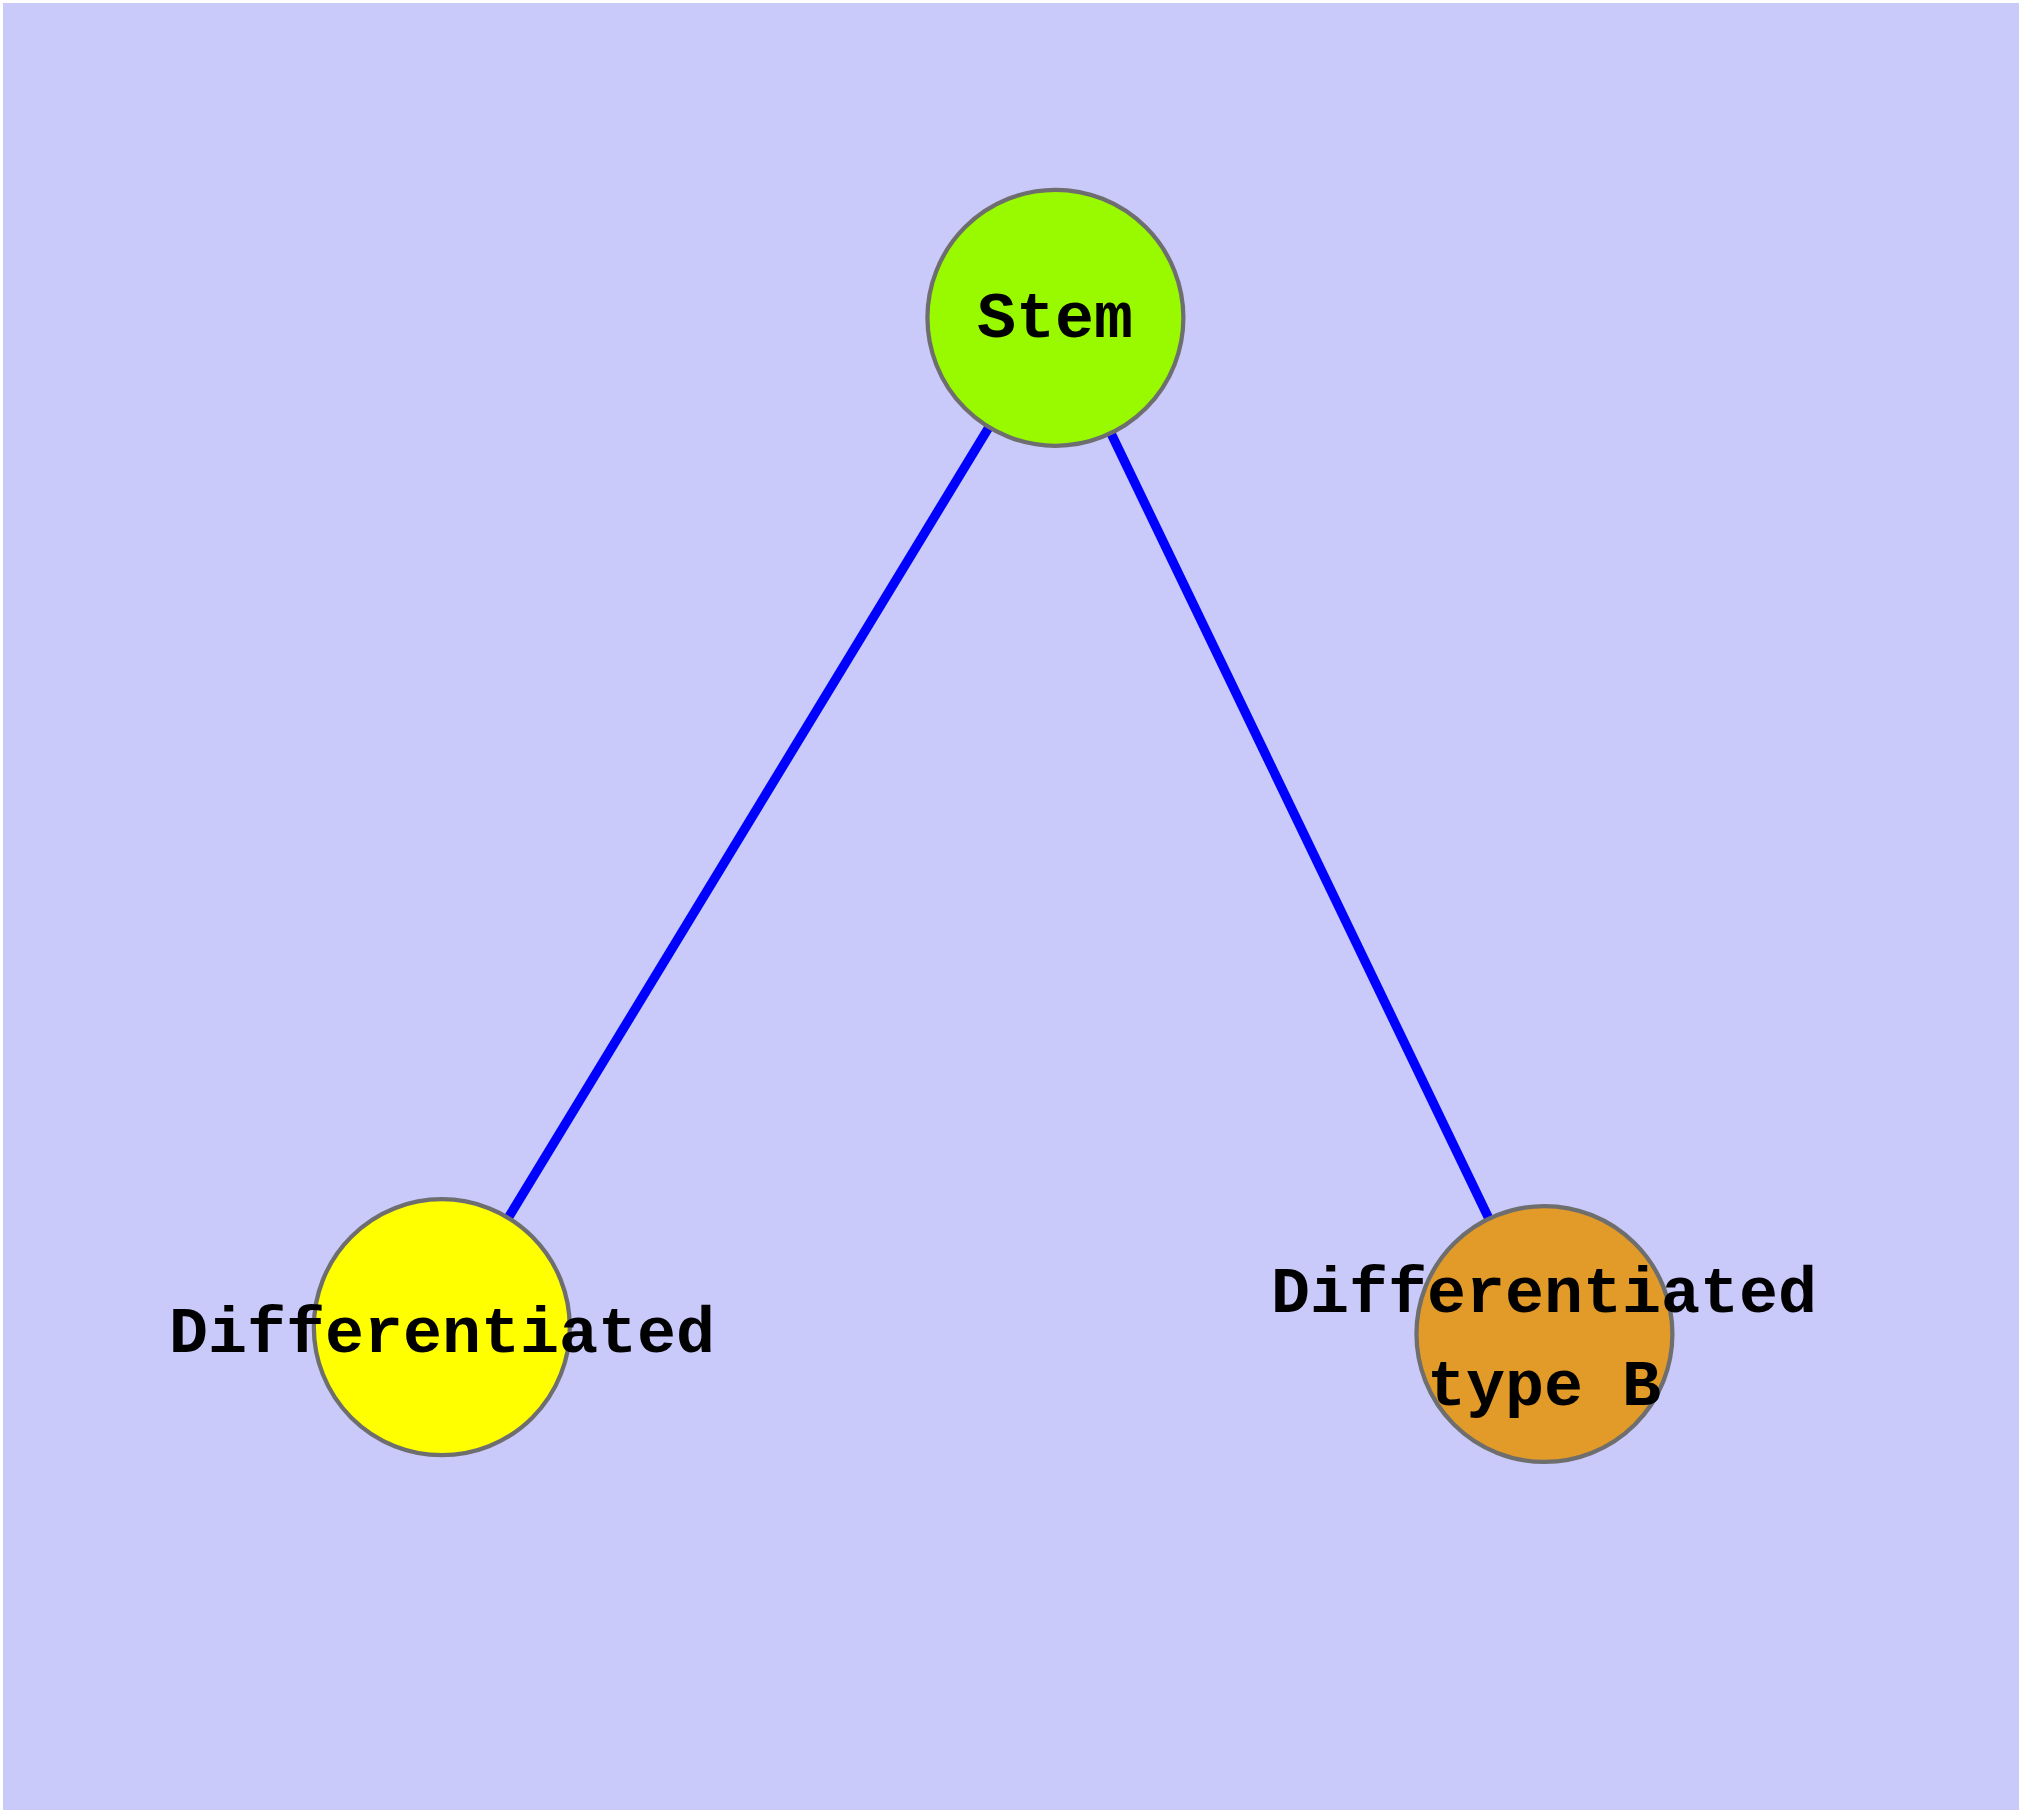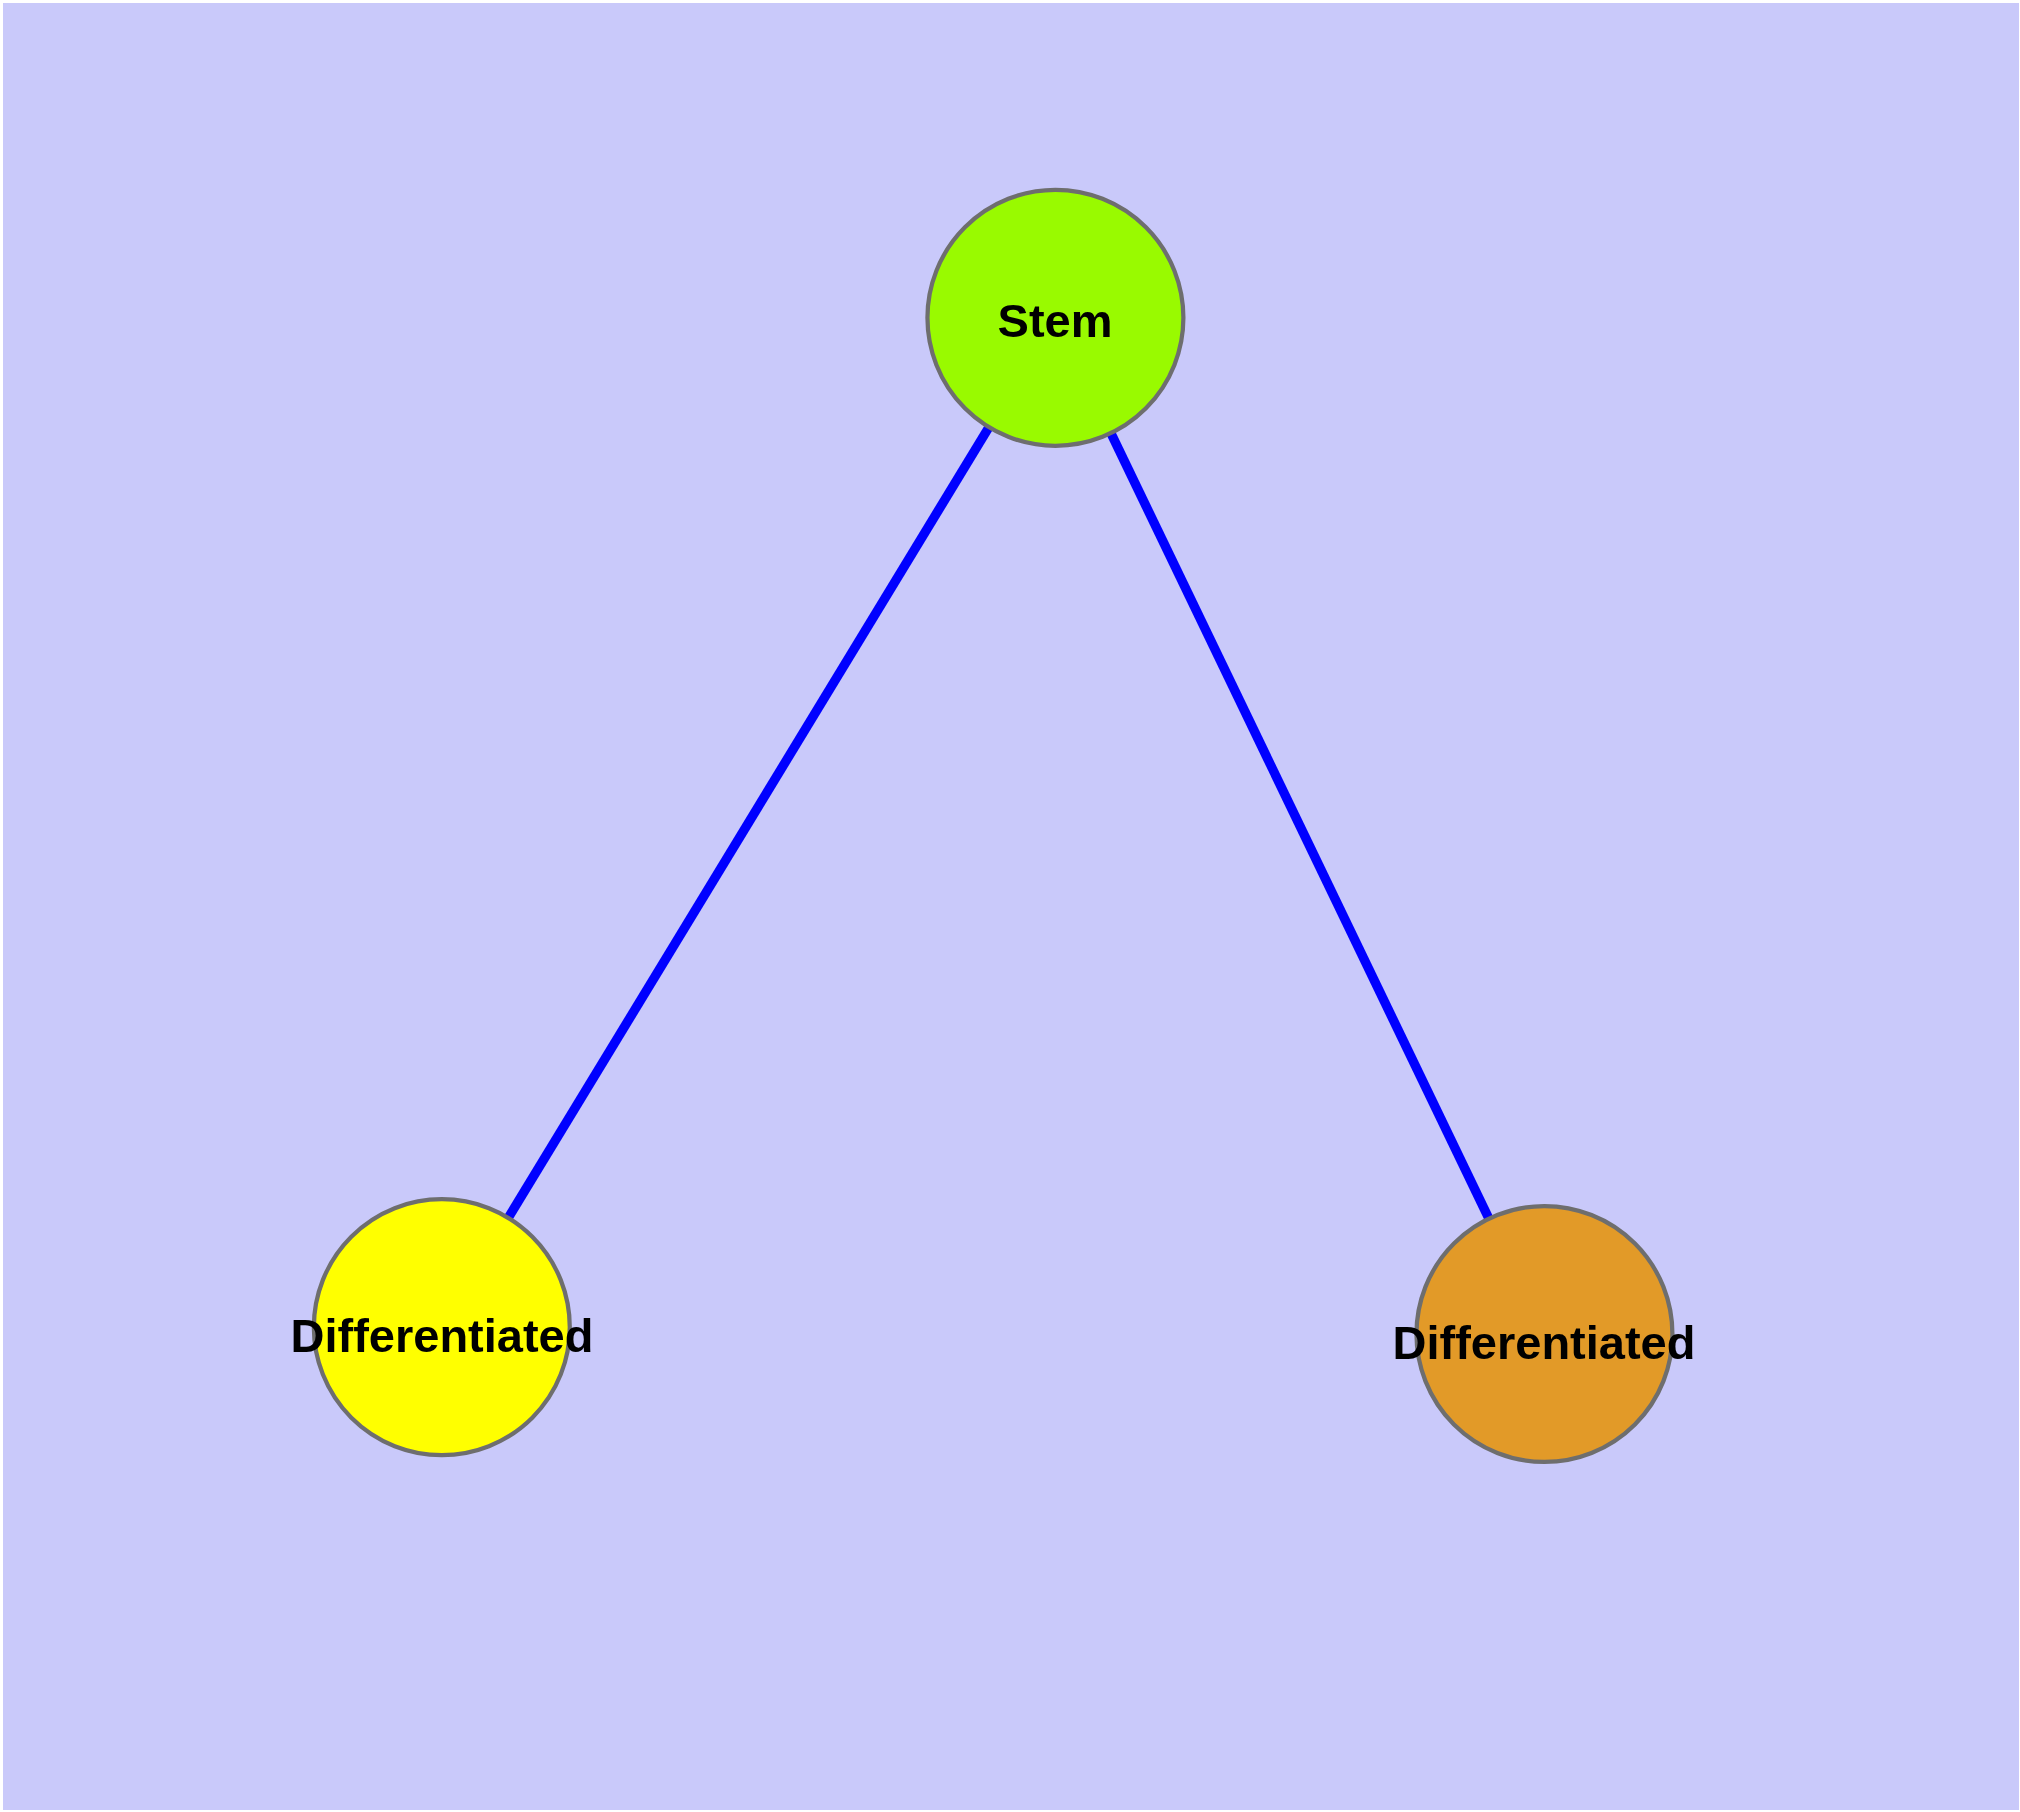--- a/index.html
+++ b/index.html
@@ -25,23 +25,23 @@
   #graph-svg, #labels-layer {
     position: absolute;
     top: 0;
     left: 0;
   }
   .node-label {
     position: absolute;
     transform: translate(-50%, -50%);
     text-align: center;
     white-space: nowrap;
-    font-family: Liberation Sans, sans-serif;
+    font-family: Liberation Mono, monospace;
     font-weight: bold;
-    font-size: 47px;
+    font-size: 65px;
     line-height: 93px;
     color: #000000;
   }
   .node-label .label-line {
     display: block;
   }
 </style>
 </head>
 <body>
 
@@ -60,16 +60,17 @@
   </svg>
   <div id="labels-layer">
       <div class="node-label" style="left: 1055px; top: 320px; color: rgb(0, 0, 0);">
         <span class="label-line">Stem</span>
       </div>
       <div class="node-label" style="left: 442px; top: 1335px; color: rgb(0, 0, 0);">
         <span class="label-line">Differentiated</span>
       </div>
       <div class="node-label" style="left: 1544px; top: 1342px; color: rgb(0, 0, 0);">
         <span class="label-line">Differentiated</span>
+        <span class="label-line">type B</span>
       </div>
     </div>
 </div>
 
 
 </body></html>

